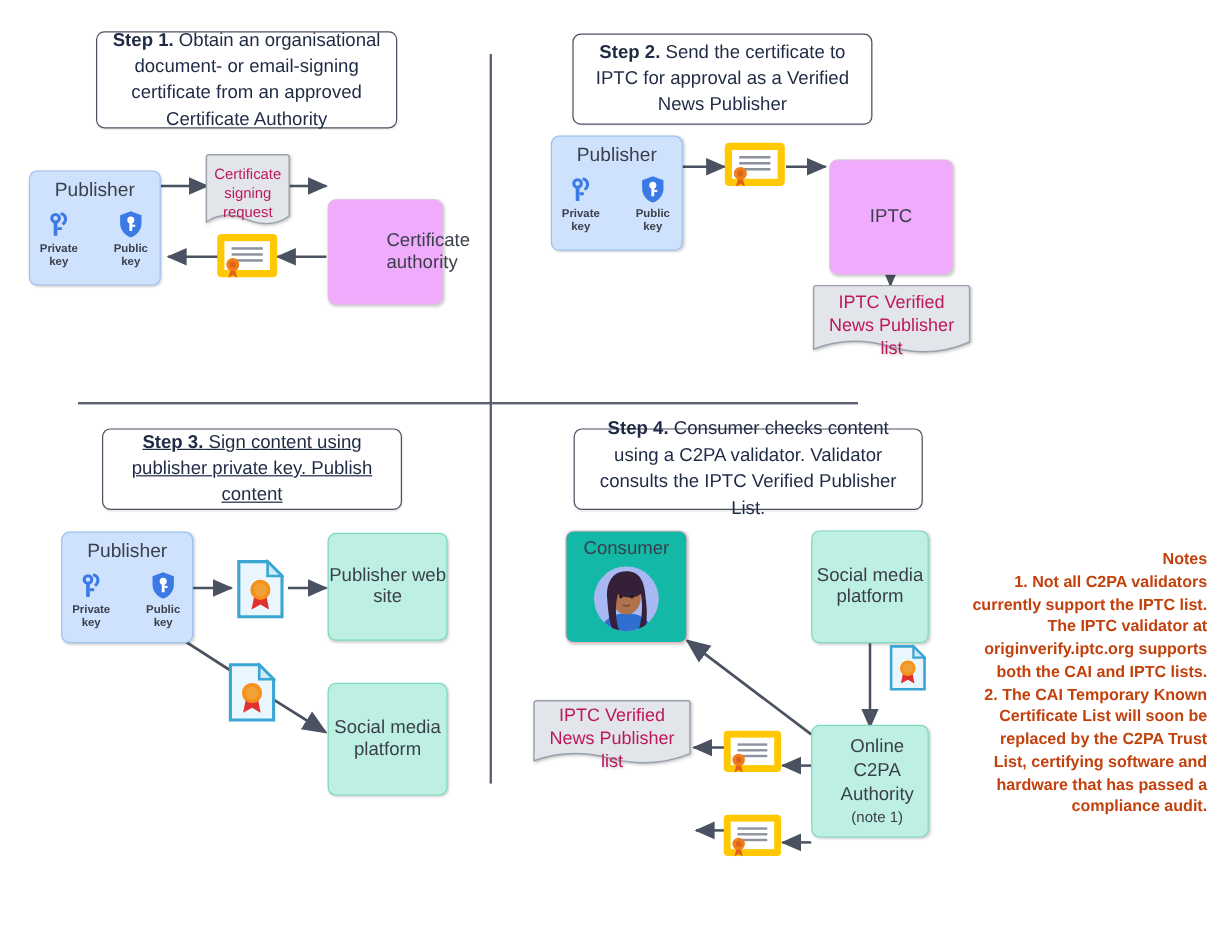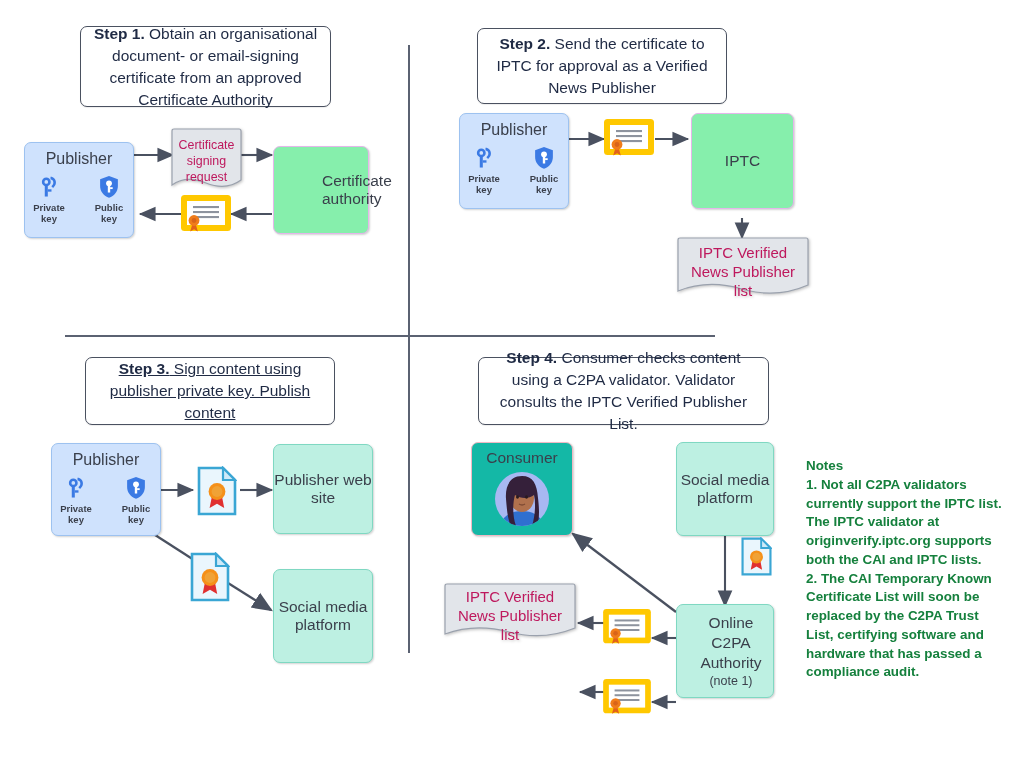--- a/index.html
+++ b/index.html
@@ -46,21 +46,21 @@
     border-radius:7px;
     display:flex; flex-direction:column; align-items:center;
     font-size:15.5px;
     color:#3a3f4b;
     text-align:center;
     box-shadow:1px 1px 2px rgba(0,0,0,.18);
   }
   .node .title { width:100%; }
 
   .n-blue  { background:#cfe2fd; border:1.3px solid #9dc2f0; }
-  .n-pinkp { background:#86efac; border:1.3px solid #e4b6ea; }
+  .n-pinkp { background:#f0abfc; border:1.3px solid #e4b6ea;margin-top:20px; }
   .n-mint  { background:#bdf0e2; border:1.3px solid #7fd8c2; }
   .n-pink  { background:#14b8a6; border:1.3px solid #f0b9c4; }
 
   
   .pub-title { padding-top:7px; font-size:16px; }
   .keys {
     display:flex; gap:14px; justify-content:center; align-items:flex-end;
     margin-top:6px;
   }
   .keycol { display:flex; flex-direction:column; align-items:center; }
@@ -85,21 +85,21 @@
   .arrowlayer { position:absolute; inset:0; pointer-events:none; }
 
   
   .icon-abs { position:absolute; }
 
   
   .notes {
     position:absolute;
     left:806px; top:457px; width:200px;
     font-size:13.4px; line-height:1.40;
-    color:#15803d; font-weight:bold;
+    color:#c2410c; font-weight:bold;text-align:right;
   }
   .notes .nt-head { margin:0; }
   .notes p { margin:0; }
 </style>
 </head>
 <body>
 
 <div id="stage">
 
   <div class="divider-v"></div>

